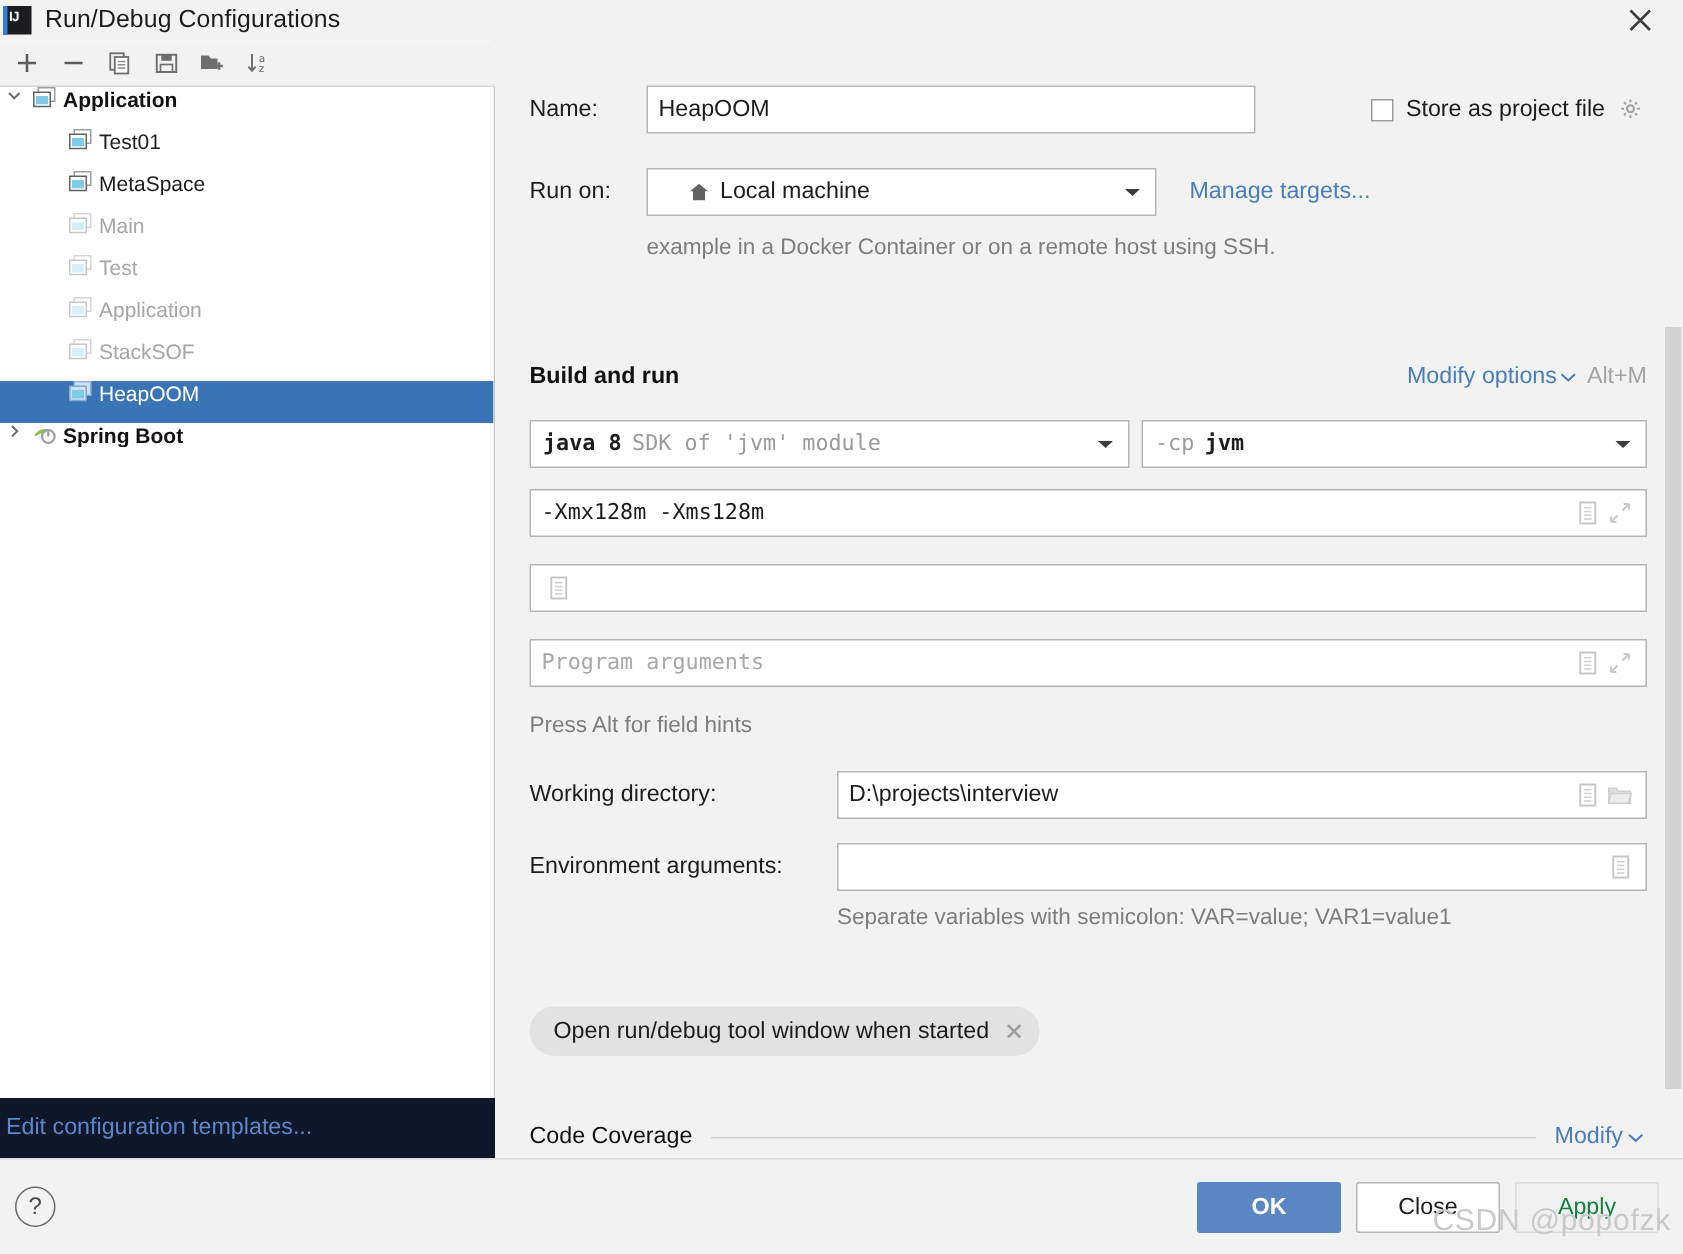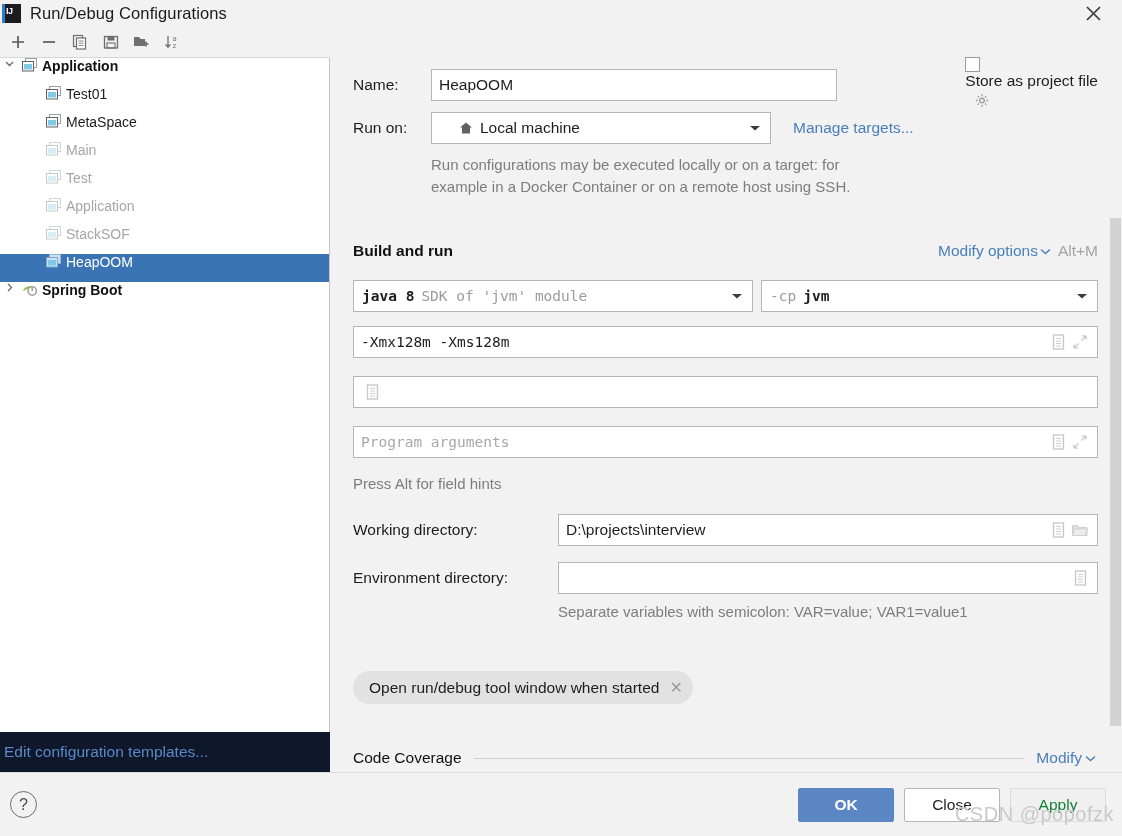--- a/index.html
+++ b/index.html
@@ -386,21 +386,21 @@
   </div>
 
   <div class="right-panel">
 
     <div class="row" style="position:absolute; left:22px; top:30px; width:745px;">
       <div class="lbl" style="width:78px;">Name:</div>
       <div class="textfield" style="width:406px;">
         <span class="val">HeapOOM</span>
       </div>
       <div style="flex:1;"></div>
-      <div style="display:flex; align-items:flex-start;flex-direction:column;">
+      <div style="display:flex; align-items:center;">
         <span class="checkbox-sq"></span>
         <span class="lbl">Store as project file</span>
         <span class="field-icon" style="margin-left:6px;">
           <svg width="16" height="16" viewBox="0 0 16 16">
             <circle cx="8" cy="7.5" r="2.3" fill="none" stroke="#8d8d8d" stroke-width="1.4"></circle>
             <path d="M8,1.3 L8,3.2 M8,11.8 L8,13.7 M1.8,7.5 L3.7,7.5 M12.3,7.5 L14.2,7.5 M3.7,3.2 L5,4.5 M11,10.5 L12.3,11.8 M12.3,3.2 L11,4.5 M5,10.5 L3.7,11.8" stroke="#8d8d8d" stroke-width="1.4"></path>
           </svg>
         </span>
       </div>
     </div>
@@ -419,21 +419,20 @@
         <span class="arrow-dn">
           <svg width="12" height="8" viewBox="0 0 12 8">
               <path d="M1,2 L6,6.6 L11,2 Z" fill="#3c3c3c"></path>
             </svg>
         </span>
       </div>
       <div class="link" style="margin-left:22px;">Manage targets...</div>
     </div>
 
     <div style="position:absolute; left:100px; top:127px; width:600px;">
-      <div class="hint">Run configurations may be executed locally or on a target: for</div>
       <div class="hint">example in a Docker Container or on a remote host using SSH.</div>
     </div>
 
     <div class="section-head" style="position:absolute; left:22px; top:215px; width:745px;">
       <span class="title">Build and run</span>
       <span style="flex:1;"></span>
       <span class="link">Modify options</span>
       <span class="arrow-dn" style="width:16px;">
         <svg width="11" height="7" viewBox="0 0 11 7">
             <path d="M1,1.5 L5.5,5.6 L10,1.5" stroke="#4a7ebb" stroke-width="1.4" fill="none"></path>
@@ -523,21 +522,21 @@
         <span class="field-icon">
           <svg width="18" height="16" viewBox="0 0 18 16">
             <path d="M1.5,3.5 h5 l1.5,2 H16 v8 H1.5 Z" fill="#d9d9d9" stroke="#c4c4c4" stroke-width="1"></path>
             <path d="M3,7 H16.5 L14.5,13.5 H1.5 Z" fill="#e8e8e8" stroke="#c4c4c4" stroke-width="1"></path>
           </svg>
         </span>
       </div>
     </div>
 
     <div class="row" style="position:absolute; left:22px; top:535px; width:745px;">
-      <div class="lbl" style="width:205px;">Environment directory:</div>
+      <div class="lbl" style="width:205px;">Environment arguments:</div>
       <div class="textfield" style="flex:1;">
         <span class="val"></span>
         <span class="field-icon">
           <svg width="15" height="16" viewBox="0 0 15 16">
             <rect x="2.5" y="1" width="10" height="14" fill="#fff" stroke="#b9b9b9" stroke-width="1.3"></rect>
             <path d="M5,4.5 H10 M5,7 H10 M5,9.5 H10 M5,12 H10" stroke="#c6c6c6" stroke-width="1.1"></path>
           </svg>
         </span>
       </div>
     </div>

